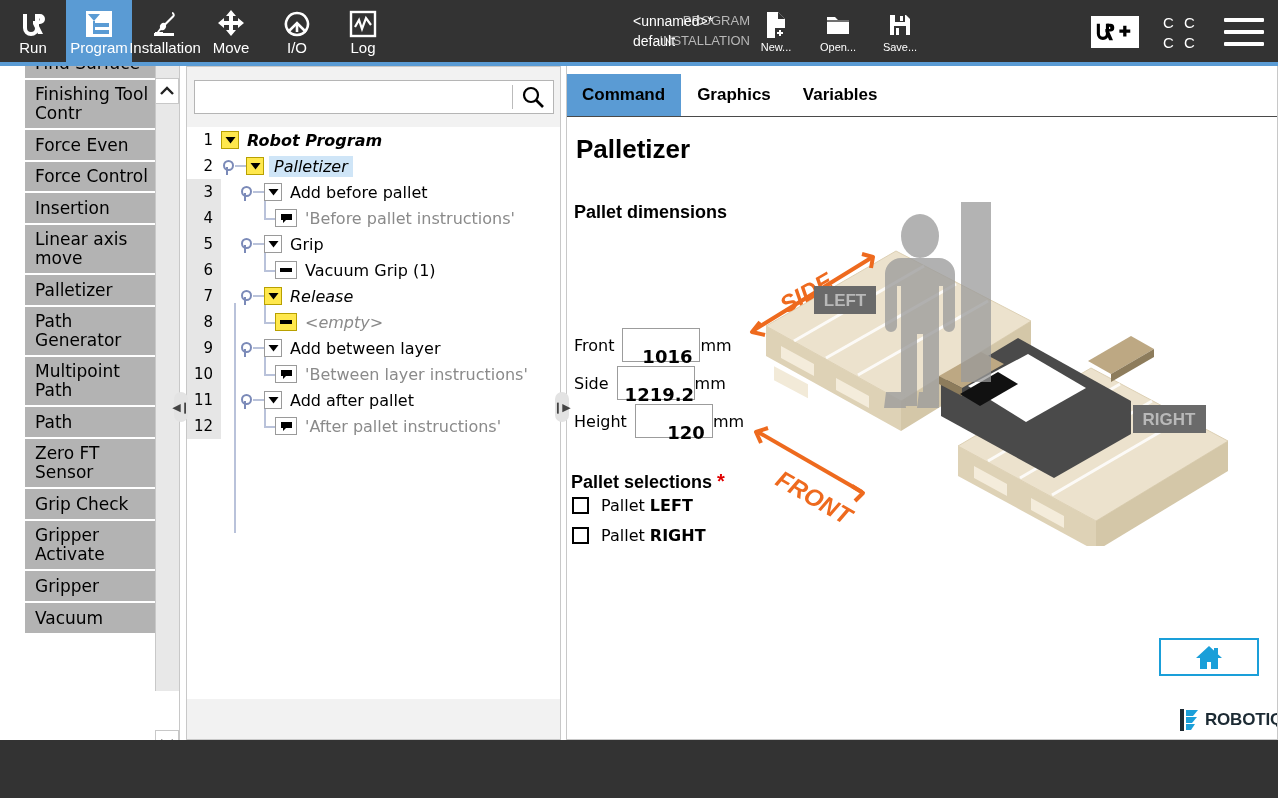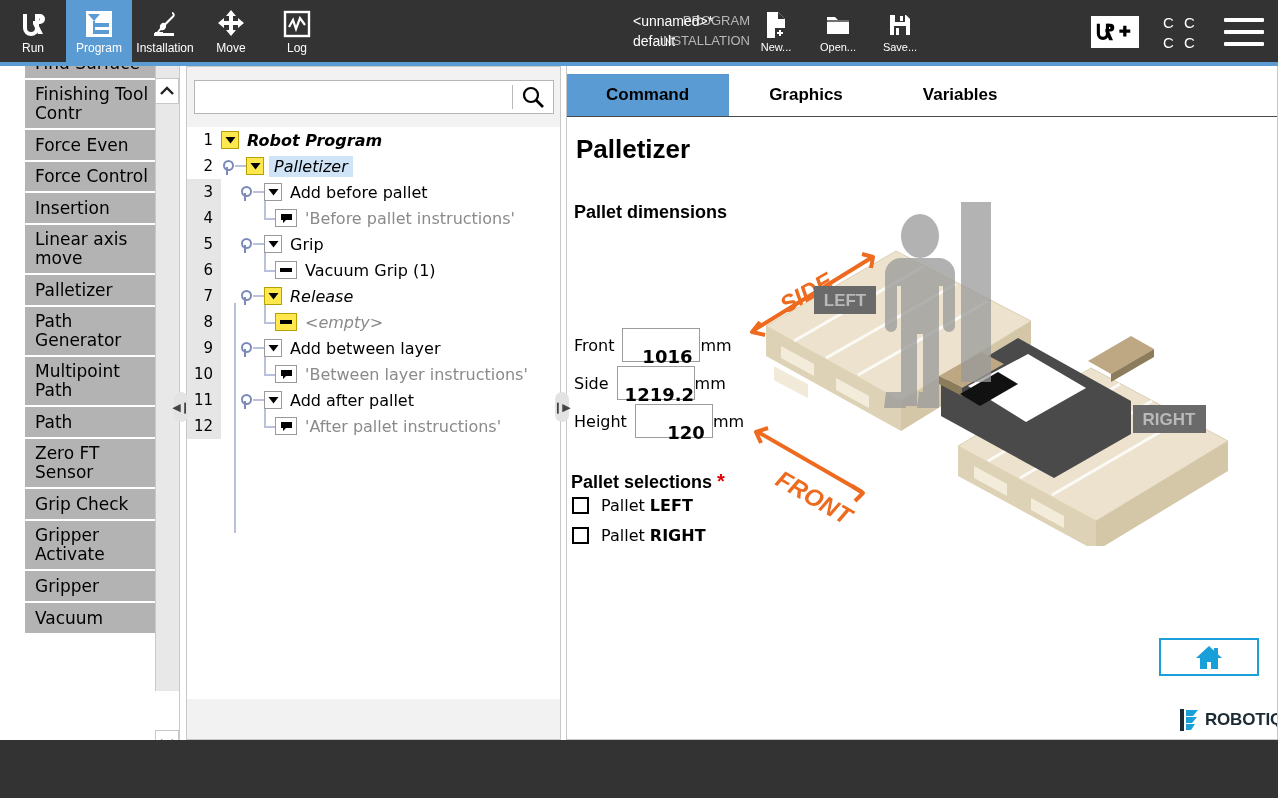--- a/index.html
+++ b/index.html
@@ -21,21 +21,21 @@
     background:#5a9bd4;
   }
   .nav-tabs{ position:absolute; left:0; top:0; height:62px; display:flex; }
   .nav-tab{
     width:66px; height:62px; display:flex; flex-direction:column;
     align-items:center; justify-content:flex-start; padding-top:6px;
     color:#fff; cursor:pointer;
   }
   .nav-tab.active{ background:#5a9bd4; }
   .nav-tab .ico{ height:36px; display:flex; align-items:center; justify-content:center; }
-  .nav-tab .lbl{ font-size:12px; line-height:12px; color:#fff; }
+  .nav-tab .lbl{ font-size:15px; line-height:12px; color:#fff; }
 
   .prog-meta{
     position:absolute; left:520px; top:11px; width:230px;
     font-size:13px; color:#b7b7b7; text-align:right;
   }
   .prog-meta .row{ height:20px; line-height:20px; white-space:nowrap; }
   .prog-vals{
     position:absolute; left:633px; top:11px;
     font-size:14px; color:#ffffff;
   }
@@ -211,21 +211,21 @@
   }
   .tb-btn{ width:34px; height:34px; display:flex; align-items:center; justify-content:center; cursor:pointer; }
 
   
   .main{
     position:absolute; left:566px; top:66px; width:712px; height:674px;
     background:#ffffff;
   }
   .tabs{ position:absolute; left:0; top:8px; height:42px; display:flex; }
   .tab{
-    height:42px; padding:0 40px; display:flex; align-items:center;
+    height:42px; padding:0 16px; display:flex; align-items:center;
     justify-content:center; font-size:17px; font-weight:bold; color:#000;
     cursor:pointer; background:#fff;
   }
   .tab.active{ background:#5a9bd4; }
   .tabs-rule{ position:absolute; left:0; top:50px; width:712px; height:1px; background:#4a4a4a; }
 
   .page-title{
     position:absolute; left:10px; top:68px;
     font-size:26px; font-weight:bold; color:#000;
   }
@@ -327,20 +327,30 @@
 
       <div class="nav-tab">
         <span class="ico">
           <svg width="28" height="28" viewBox="0 0 28 28">
             <path d="M14 0 l5 6 h-3 v5 h5 v-3 l6 5 l-6 5 v-3 h-5 v5 h3 l-5 6 l-5 -6 h3 v-5 h-5 v3 l-6 -5 l6 -5 v3 h5 v-5 h-3 Z" fill="#fff"></path>
           </svg>
         </span>
         <span class="lbl">Move</span>
       </div>
 
+      <div class="nav-tab">
+        <span class="ico">
+          <svg width="30" height="28" viewBox="0 0 30 28">
+            <path d="M15 3 a11 11 0 1 1 -0.1 0 Z" fill="none" stroke="#fff" stroke-width="2.6"></path>
+            <path d="M6 22 L15 13 L24 22" fill="none" stroke="#fff" stroke-width="2.6"></path>
+            <path d="M15 13 v9" stroke="#fff" stroke-width="2.6"></path>
+          </svg>
+        </span>
+        <span class="lbl">I/O</span>
+      </div>
 
       <div class="nav-tab">
         <span class="ico">
           <svg width="28" height="28" viewBox="0 0 28 28">
             <rect x="2" y="2" width="24" height="24" fill="none" stroke="#fff" stroke-width="2.4"></rect>
             <path d="M6 17 L10 10 L13 19 L17 8 L22 15" fill="none" stroke="#fff" stroke-width="2.2"></path>
           </svg>
         </span>
         <span class="lbl">Log</span>
       </div>

